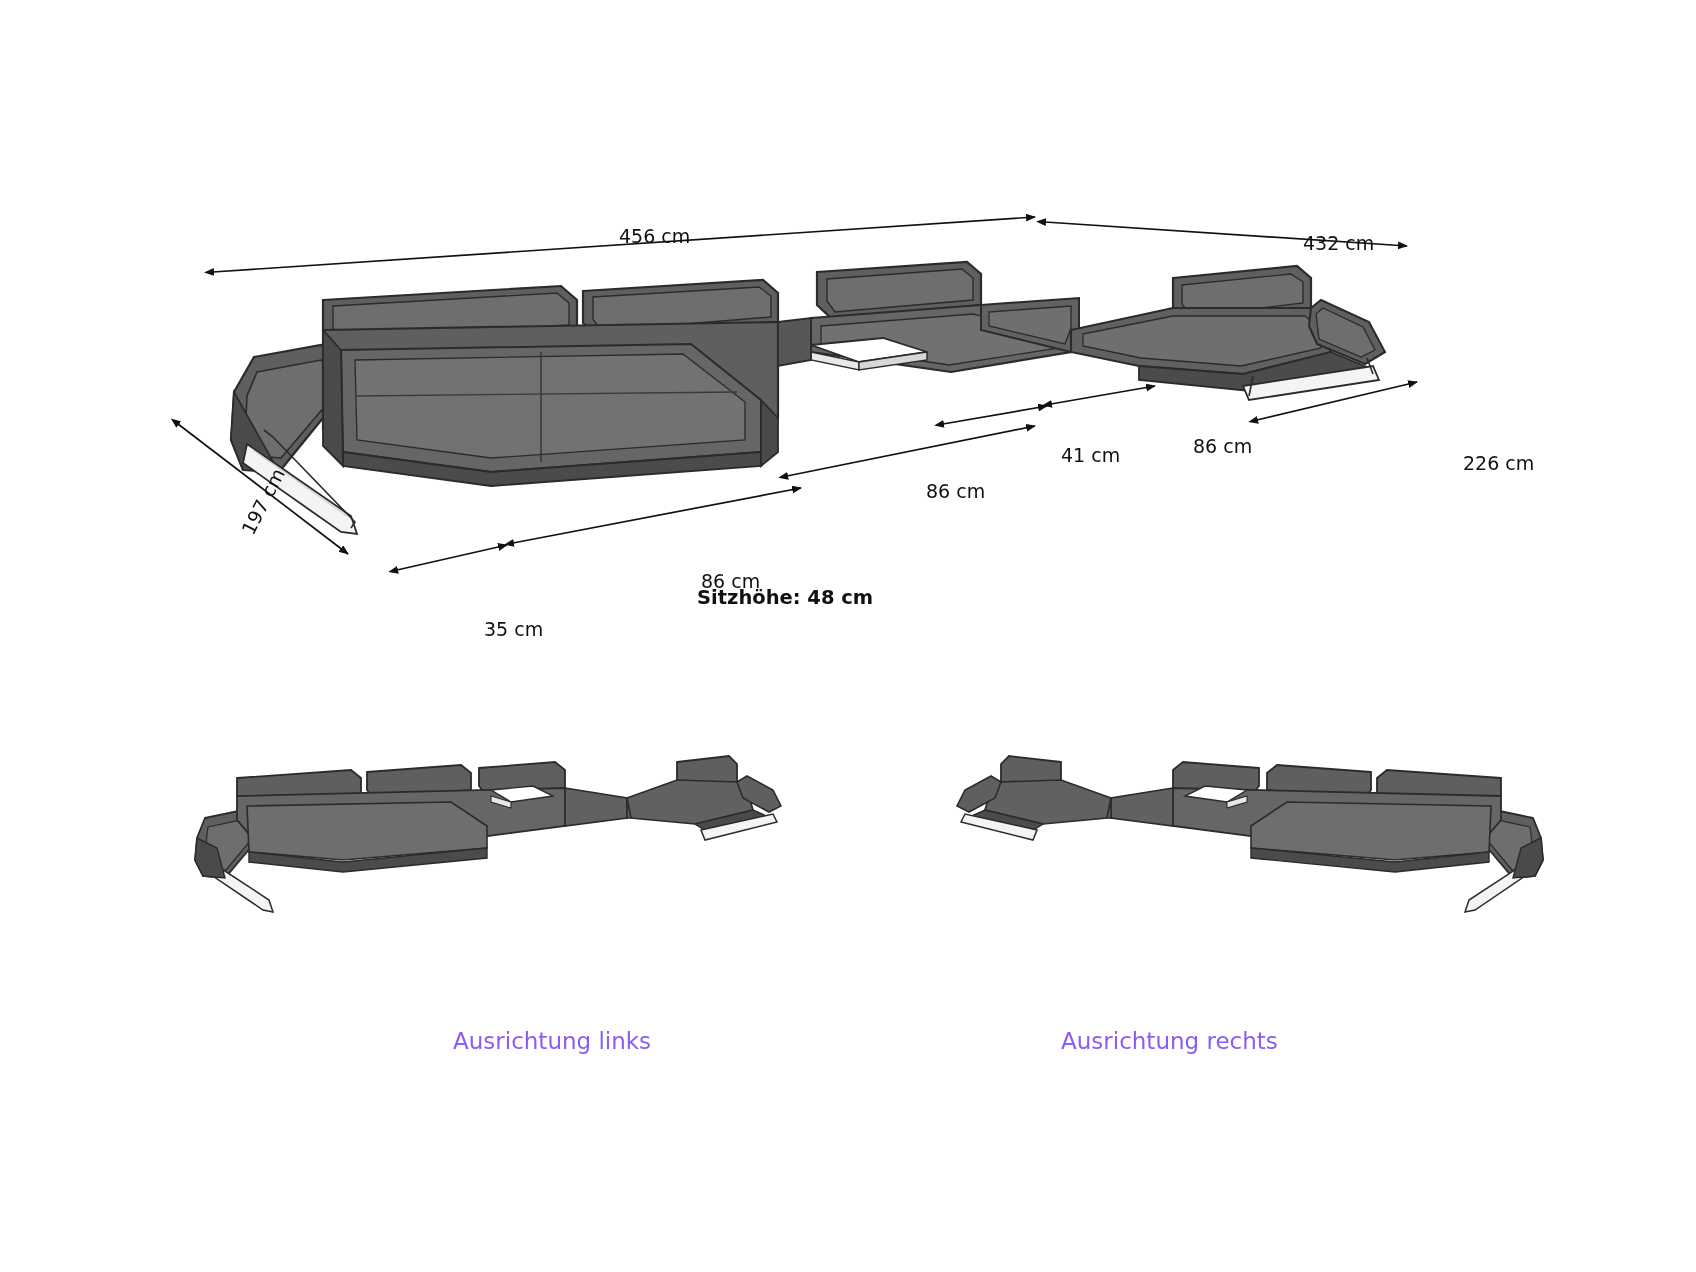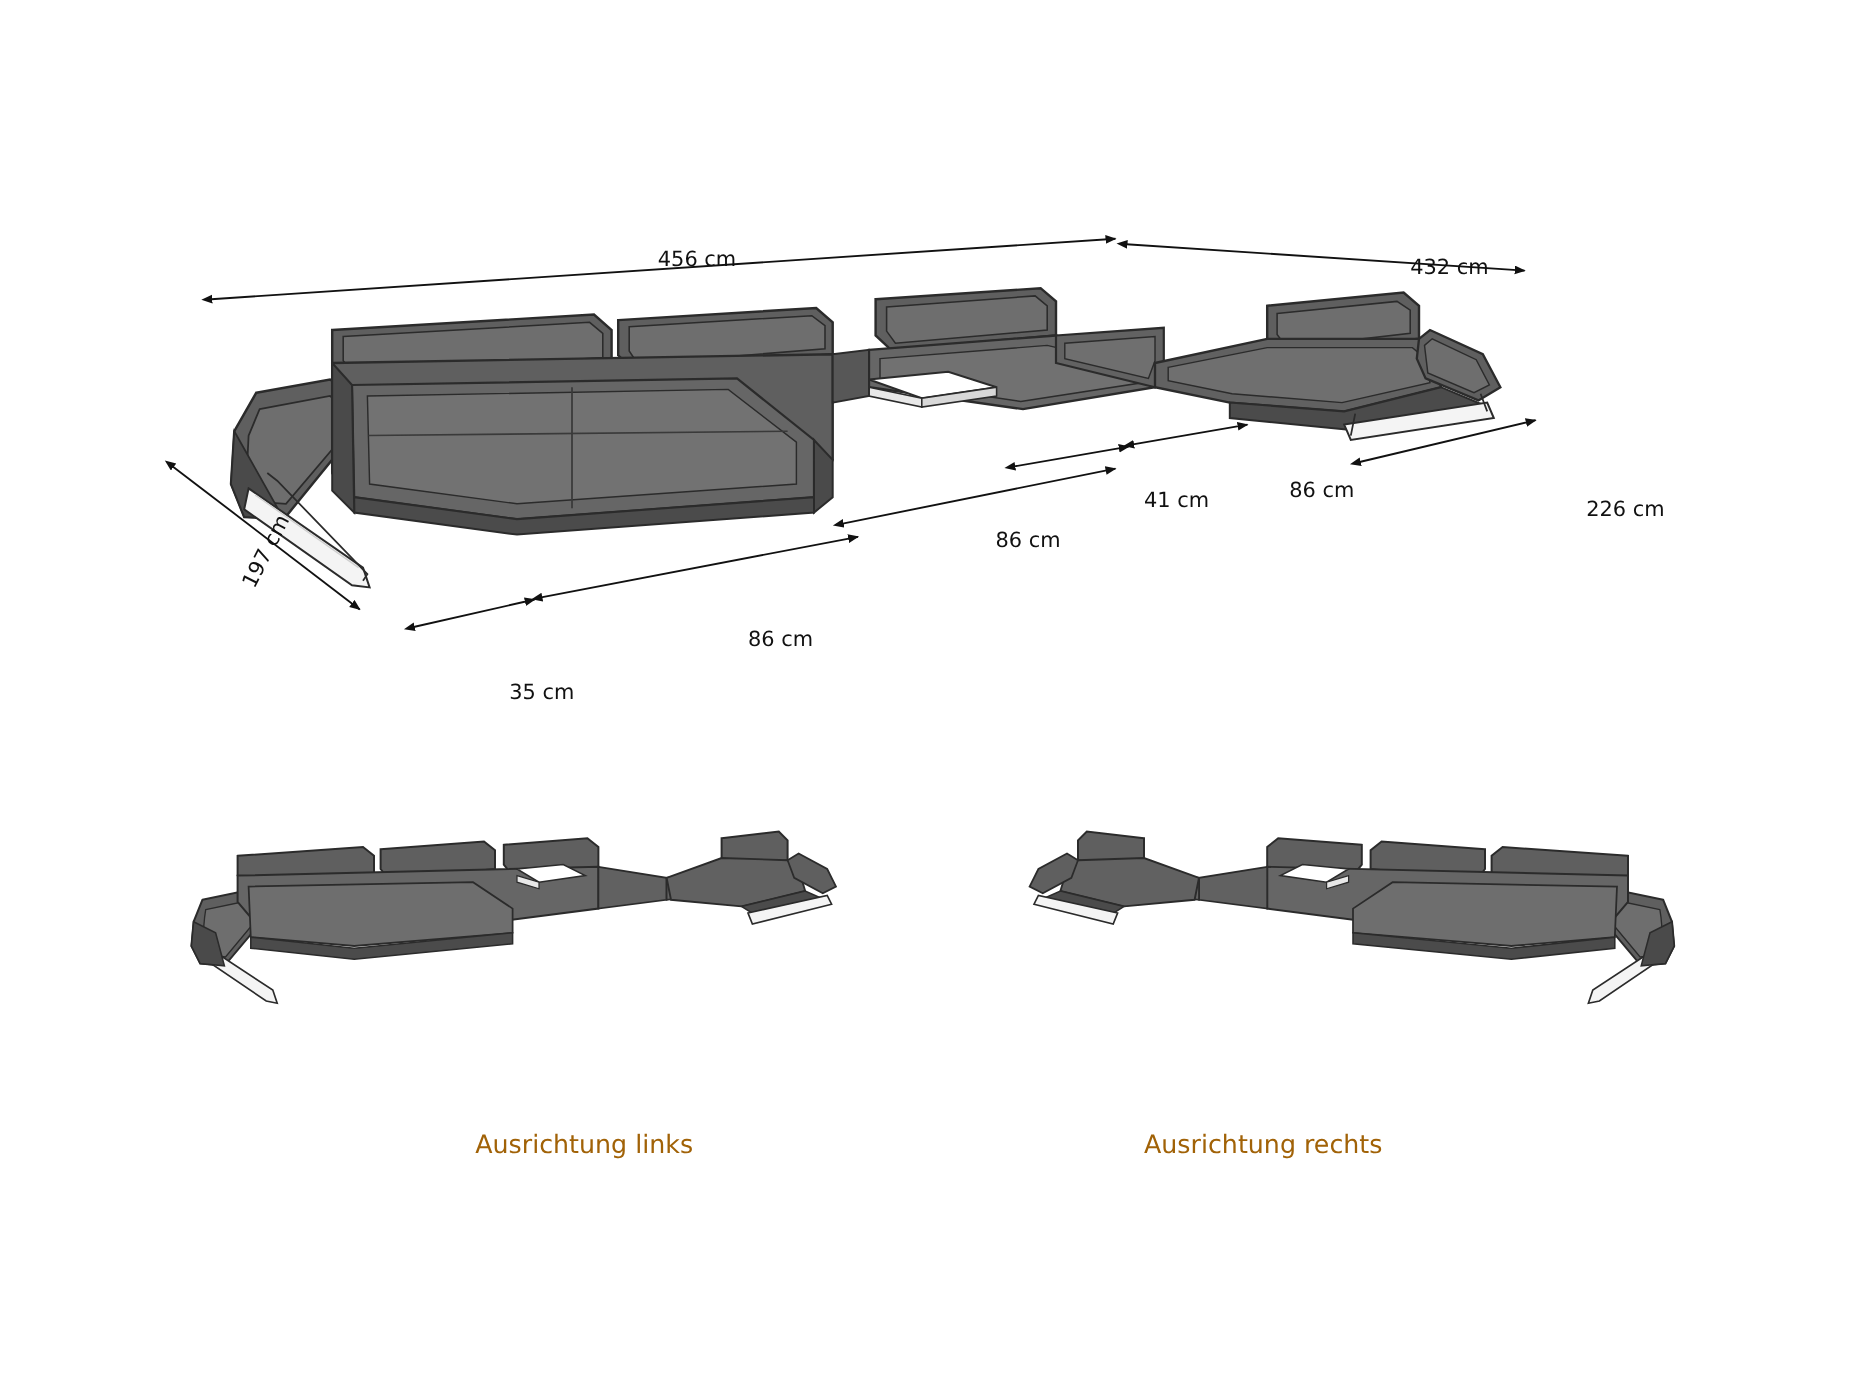--- a/index.html
+++ b/index.html
@@ -11,20 +11,21 @@
     width: 1696px;
     height: 1272px;
     font-family: "DejaVu Sans", sans-serif;
     color: #1a1a1a;
     position: relative;
     overflow: hidden;
   }
   .stage {
     position: absolute;
     inset: 0;
+    margin-left: 21px;
   }
   svg.diagram {
     position: absolute;
     left: 0;
     top: 0;
     width: 1696px;
     height: 1272px;
   }
   .dim-label {
     position: absolute;
@@ -41,21 +42,21 @@
     font-size: 19.5px;
     font-weight: bold;
     line-height: 25px;
     color: #111111;
     white-space: nowrap;
   }
   .variant-caption {
     position: absolute;
     font-family: "DejaVu Sans", sans-serif;
     font-size: 23px;
-    color: #a16207;
+    color: #8b5cf6;
     white-space: nowrap;
   }
   .rot-197 {
     transform: rotate(-63deg);
     transform-origin: left top;
   }
 </style>
 </head>
 <body>
 
@@ -228,19 +229,20 @@
 
   <div class="dim-label" style="left:905px; top:480px;">86 cm</div>
 
   <div class="dim-label" style="left:1040px; top:444px;">41 cm</div>
 
   <div class="dim-label" style="left:1172px; top:435px;">86 cm</div>
 
   <div class="dim-label" style="left:1442px; top:452px;">226 cm</div>
 
   <div class="spec-block">
+    <div>Sitzhöhe: 48 cm</div>
   </div>
 
   <div class="variant-caption" style="left:432px; top:1028px;">Ausrichtung links</div>
 
   <div class="variant-caption" style="left:1040px; top:1028px;">Ausrichtung rechts</div>
 
 </div>
 
 </body></html>

